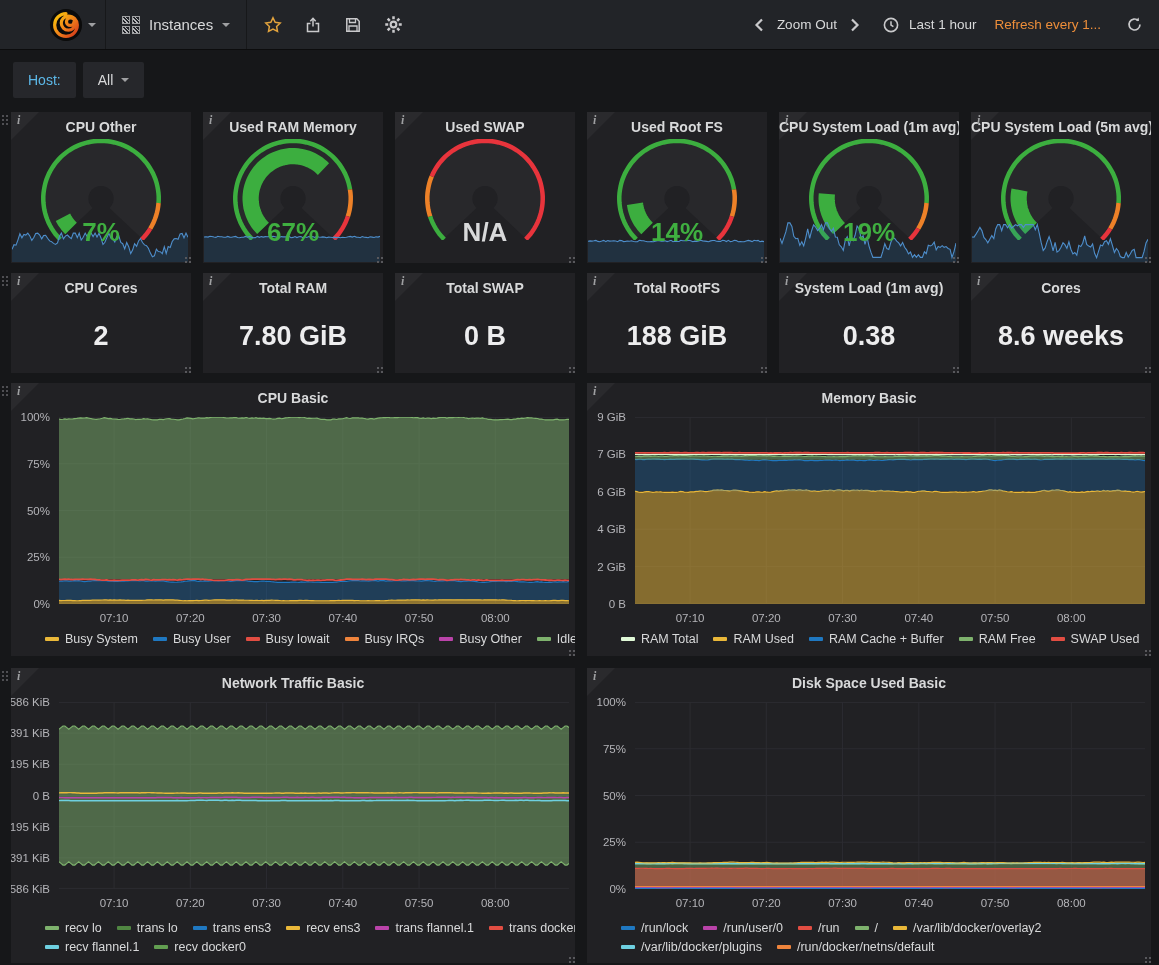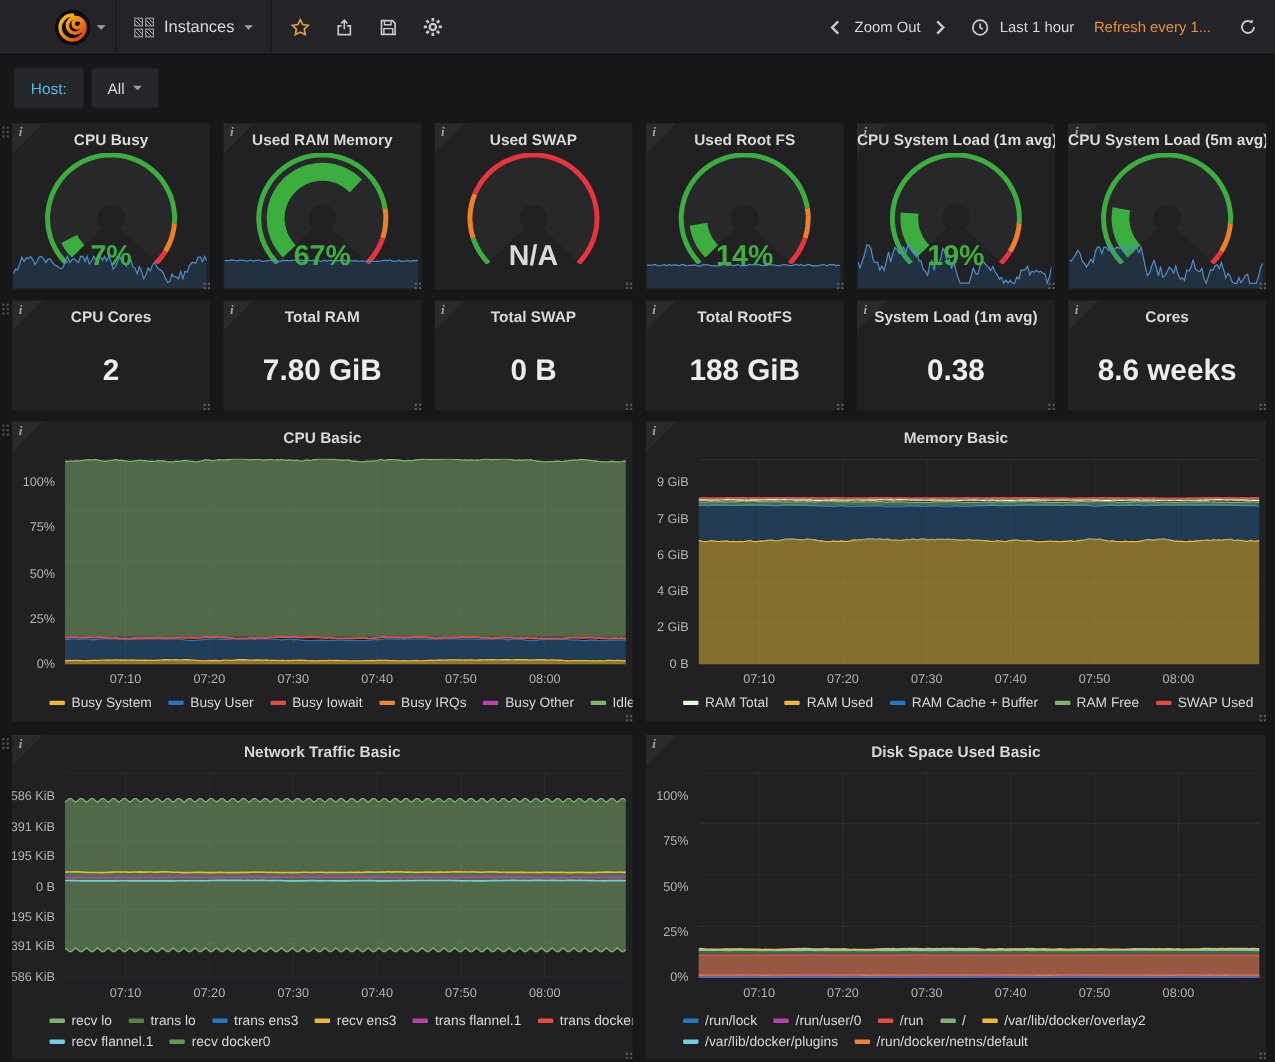--- a/index.html
+++ b/index.html
@@ -50,21 +50,21 @@
   .gauge-svg { position:absolute; top:27px; left:50%; transform:translateX(-50%); width:154px; height:101px; }
   .gauge-value { position:absolute; top:105px; left:0; right:0; text-align:center; font-size:26px; font-weight:700; }
   .spark { position:absolute; left:1px; right:1px; bottom:1px; }
   
   .stat-value { position:absolute; top:48px; left:0; right:0; text-align:center; font-size:27px; font-weight:700; color:#ededee; }
   
   .plot-area { position:absolute; left:48px; right:6px; top:34px; }
   .r3 .plot-area { bottom:52px; }
   .r4 .plot-area { bottom:74px; }
   .plot-area svg { width:100%; height:100%; display:block; }
-  .y-labels { position:absolute; left:0; width:44px; top:34px;margin-top:22px; }
+  .y-labels { position:absolute; left:0; width:44px; top:34px; }
   .r3 .y-labels { bottom:52px; }
   .r4 .y-labels { bottom:74px; }
   .y-tick { position:absolute; right:5px; transform:translateY(-50%); font-size:11.5px; color:#b4b4b8; white-space:nowrap; }
   .x-labels { position:absolute; left:48px; right:6px; height:16px; }
   .r3 .x-labels { bottom:31px; }
   .r4 .x-labels { bottom:53px; }
   .x-tick { position:absolute; transform:translateX(-50%); font-size:11.5px; color:#b4b4b8; top:3px; }
   .legend { position:absolute; left:34px; right:8px; }
   .r3 .legend { bottom:8px; }
   .r4 .legend { bottom:7px; }
@@ -180,21 +180,21 @@
     <span class="caret"></span>
   </div>
 </div>
 
 <div class="row row1">
   <span class="drag"></span>
 
   <div class="panel gauge-panel">
     <span class="corner"></span>
     <span class="info-i">i</span>
-    <div class="p-title">CPU Busy</div>
+    <div class="p-title">CPU Other</div>
     <svg class="gauge-svg" viewBox="0 0 170 112">
         <path d="M56.7 94.3L55.1 92.6L53.6 90.8L52.2 88.9L50.9 86.9L49.7 84.9L48.7 82.7L47.8 80.6L47.0 78.4L46.3 76.1L45.8 73.8L45.4 71.5L45.1 69.1L45.0 66.8L45.0 64.4L45.2 62.1L45.5 59.7L45.9 57.4L46.5 55.1L47.2 52.9L48.0 50.7L49.0 48.5L50.1 46.5L51.3 44.4L52.6 42.5L54.1 40.6L55.6 38.8L57.3 37.2L59.0 35.6L60.9 34.1L62.8 32.7L64.8 31.5L66.8 30.4L69.0 29.4L71.2 28.5L73.4 27.7L75.7 27.1L78.0 26.6L80.3 26.3L82.6 26.1L85.0 26.0L87.4 26.1L89.7 26.3L92.0 26.6L94.3 27.1L96.6 27.7L98.8 28.5L101.0 29.4L103.2 30.4L105.2 31.5L107.2 32.7L109.1 34.1L111.0 35.6L112.7 37.2L114.4 38.8L115.9 40.6L117.4 42.5L118.7 44.4L119.9 46.5L121.0 48.5L122.0 50.7L122.8 52.9L123.5 55.1L124.1 57.4L124.5 59.7L124.8 62.1L125.0 64.4L125.0 66.8L124.9 69.1L124.6 71.5L124.2 73.8L123.7 76.1L123.0 78.4L122.2 80.6L121.3 82.7L120.3 84.9L119.1 86.9L117.8 88.9L116.4 90.8L114.9 92.6L113.3 94.3" fill="none" stroke="#28282b" stroke-width="52"></path>
         <path d="M39.7 111.3L37.2 108.5L34.7 105.6L32.5 102.6L30.4 99.4L28.6 96.2L26.9 92.8L25.4 89.3L24.1 85.8L23.1 82.2L22.2 78.5L21.6 74.8L21.2 71.0L21.0 67.3L21.0 63.5L21.3 59.7L21.8 56.0L22.5 52.3L23.4 48.6L24.5 45.0L25.9 41.5L27.4 38.1L29.2 34.7L31.1 31.5L33.2 28.4L35.5 25.4L38.0 22.6L40.6 19.9L43.4 17.3L46.4 15.0L49.4 12.8L52.6 10.8L55.9 9.0L59.4 7.4L62.8 6.0L66.4 4.8L70.1 3.8L73.7 3.0L77.5 2.4L81.2 2.1L85.0 2.0L88.8 2.1L92.5 2.4L96.3 3.0L99.9 3.8L103.6 4.8L107.2 6.0L110.6 7.4L114.1 9.0L117.4 10.8L120.6 12.8L123.6 15.0L126.6 17.3L129.4 19.9L132.0 22.6L134.5 25.4L136.8 28.4L138.9 31.5L140.8 34.7L142.6 38.1L144.1 41.5L145.5 45.0L146.6 48.6L147.5 52.3L148.2 56.0L148.7 59.7L149.0 63.5L149.0 67.3L148.8 71.0" fill="none" stroke="#3cae3f" stroke-width="5"></path>
         <path d="M148.8 71.0L148.4 74.8L147.8 78.5L146.9 82.2L145.9 85.8L144.6 89.3L143.1 92.8L141.4 96.2L139.6 99.4" fill="none" stroke="#ed8128" stroke-width="5"></path>
         <path d="M139.6 99.4L137.9 102.0L136.2 104.4L134.3 106.8L132.3 109.1L130.3 111.3" fill="none" stroke="#e8343c" stroke-width="5"></path>
         <path d="M51.8 99.2L50.0 97.4L48.3 95.4L46.8 93.3L45.3 91.2L44.0 89.0L42.8 86.7" fill="none" stroke="#3cae3f" stroke-width="18"></path>
       </svg>
     <svg class="spark" viewBox="0 0 176 34" preserveAspectRatio="none" style="height: 34px;">
         <path d="M0.0 21.4L2.0 16.7L4.0 17.2L5.9 12.1L7.9 5.8L9.9 9.8L11.9 6.4L13.8 7.1L15.8 5.1L17.8 7.9L19.8 12.4L21.8 9.5L23.7 5.4L25.7 5.1L27.7 7.1L29.7 10.8L31.6 7.6L33.6 7.3L35.6 10.3L37.6 12.9L39.6 13.7L41.5 15.4L43.5 16.4L45.5 14.9L47.5 8.3L49.4 5.1L51.4 10.9L53.4 8.1L55.4 7.0L57.3 9.0L59.3 10.6L61.3 5.1L63.3 5.1L65.3 9.7L67.2 5.1L69.2 12.1L71.2 9.3L73.2 5.1L75.1 8.4L77.1 5.1L79.1 5.1L81.1 8.6L83.1 5.1L85.0 9.1L87.0 5.3L89.0 10.0L91.0 16.5L92.9 14.3L94.9 9.5L96.9 5.3L98.9 10.0L100.9 10.9L102.8 14.0L104.8 8.3L106.8 7.9L108.8 14.4L110.7 15.7L112.7 20.8L114.7 14.5L116.7 18.7L118.7 25.6L120.6 22.1L122.6 15.6L124.6 18.3L126.6 12.9L128.5 10.5L130.5 14.5L132.5 16.9L134.5 17.7L136.4 20.3L138.4 25.1L140.4 28.8L142.4 27.8L144.4 21.1L146.3 23.5L148.3 23.7L150.3 25.7L152.3 18.7L154.2 25.5L156.2 18.6L158.2 19.4L160.2 13.5L162.2 10.8L164.1 10.5L166.1 11.3L168.1 5.9L170.1 5.5L172.0 9.9L174.0 5.1L176.0 9.2L176 34L0 34Z" fill="#1f78c1" fill-opacity="0.18" stroke="none"></path>
         <path d="M0.0 21.4L2.0 16.7L4.0 17.2L5.9 12.1L7.9 5.8L9.9 9.8L11.9 6.4L13.8 7.1L15.8 5.1L17.8 7.9L19.8 12.4L21.8 9.5L23.7 5.4L25.7 5.1L27.7 7.1L29.7 10.8L31.6 7.6L33.6 7.3L35.6 10.3L37.6 12.9L39.6 13.7L41.5 15.4L43.5 16.4L45.5 14.9L47.5 8.3L49.4 5.1L51.4 10.9L53.4 8.1L55.4 7.0L57.3 9.0L59.3 10.6L61.3 5.1L63.3 5.1L65.3 9.7L67.2 5.1L69.2 12.1L71.2 9.3L73.2 5.1L75.1 8.4L77.1 5.1L79.1 5.1L81.1 8.6L83.1 5.1L85.0 9.1L87.0 5.3L89.0 10.0L91.0 16.5L92.9 14.3L94.9 9.5L96.9 5.3L98.9 10.0L100.9 10.9L102.8 14.0L104.8 8.3L106.8 7.9L108.8 14.4L110.7 15.7L112.7 20.8L114.7 14.5L116.7 18.7L118.7 25.6L120.6 22.1L122.6 15.6L124.6 18.3L126.6 12.9L128.5 10.5L130.5 14.5L132.5 16.9L134.5 17.7L136.4 20.3L138.4 25.1L140.4 28.8L142.4 27.8L144.4 21.1L146.3 23.5L148.3 23.7L150.3 25.7L152.3 18.7L154.2 25.5L156.2 18.6L158.2 19.4L160.2 13.5L162.2 10.8L164.1 10.5L166.1 11.3L168.1 5.9L170.1 5.5L172.0 9.9L174.0 5.1L176.0 9.2" fill="none" stroke="#4e8ecb" stroke-width="1.1"></path>

